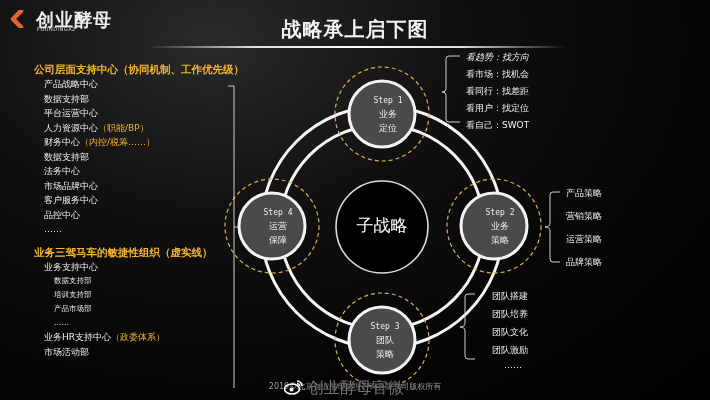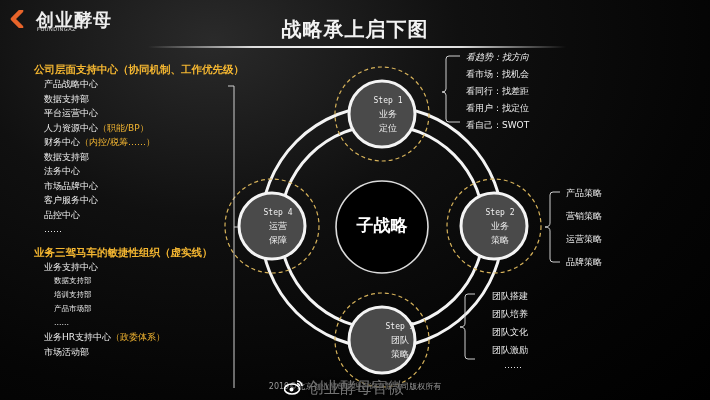--- a/index.html
+++ b/index.html
@@ -20,21 +20,21 @@
   .left-panel { left: 34px; top: 62px; width: 210px; }
   .sec-head { color: #f5b731; font-size: 10.5px; font-weight: bold; white-space: nowrap; line-height: 15px; }
   .item { color: #f0f0f0; font-size: 9px; line-height: 14.5px; padding-left: 10px; white-space: nowrap; }
   .item .hl { color: #f5b731; }
   .sub { color: #e8e8e8; font-size: 7.5px; line-height: 14px; padding-left: 20px; white-space: nowrap; }
   .right-list { font-size: 9px; color: #f0f0f0; white-space: nowrap; }
   .right-list div { position: absolute; left: 0; }
   .step-label { position:absolute; width: 78px; text-align:center; color: #f0f0f0; }
   .step-label .s { font-family: "DejaVu Sans Mono", "Liberation Mono", monospace; font-size: 8px; line-height: 12px; }
   .step-label .t { font-size: 9px; line-height: 14px; }
-  .center-label { position:absolute; left: 342px; top: 214px; width: 80px; text-align: center; font-size: 17px; font-weight: bold; color: #fff; }
+  .center-label { position:absolute; left: 342px; top: 214px; width: 80px; text-align: center; font-size: 17px; font-weight: normal; color: #fff; }
   .footer { left: 0; width: 710px; top: 381px; text-align: center; font-size: 8px; color: #9a9a9a; }
   .watermark { left: 284px; top: 378px; font-size: 16px; color: #737373; white-space: nowrap; text-shadow: 0 0 3px #000; text-align: right; }
   .wm-icon { display: inline-block; width: 20px; height: 16px; vertical-align: -2px; margin-right: 4px; }
 </style>
 </head>
 <body>
 
 <div class="abs logo">
   <svg class="logo-mark" viewBox="0 0 14 18">
     <path d="M11 1 L3 9 L11 17" stroke="#e8642a" stroke-width="4.5" fill="none" stroke-linecap="round" stroke-linejoin="round"></path>
@@ -77,21 +77,21 @@
 <div class="step-label" style="left:349px; top:95px;">
   <div class="s">Step 1</div>
   <div class="t">业务</div>
   <div class="t">定位</div>
 </div>
 <div class="step-label" style="left:461px; top:207px;">
   <div class="s">Step 2</div>
   <div class="t">业务</div>
   <div class="t">策略</div>
 </div>
-<div class="step-label" style="left:361px; top:321px;">
+<div class="step-label" style="left:346px; top:321px;">
   <div class="s">Step 3</div>
   <div class="t">团队</div>
   <div class="t">策略</div>
 </div>
 <div class="step-label" style="left:239px; top:207px;">
   <div class="s">Step 4</div>
   <div class="t">运营</div>
   <div class="t">保障</div>
 </div>
 

